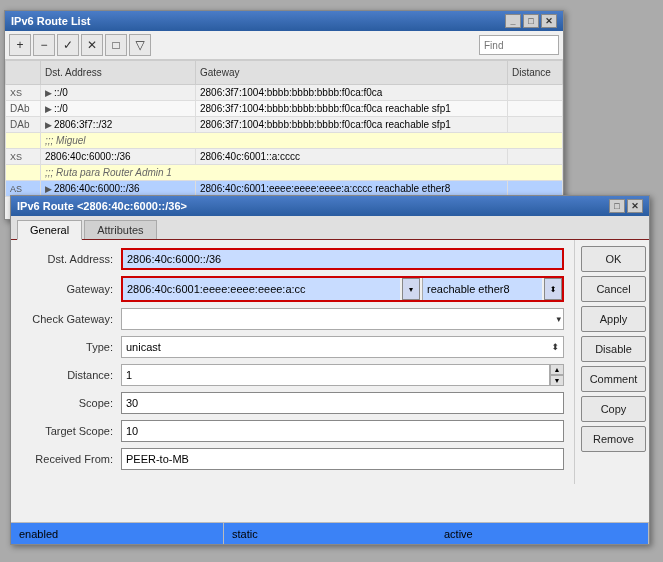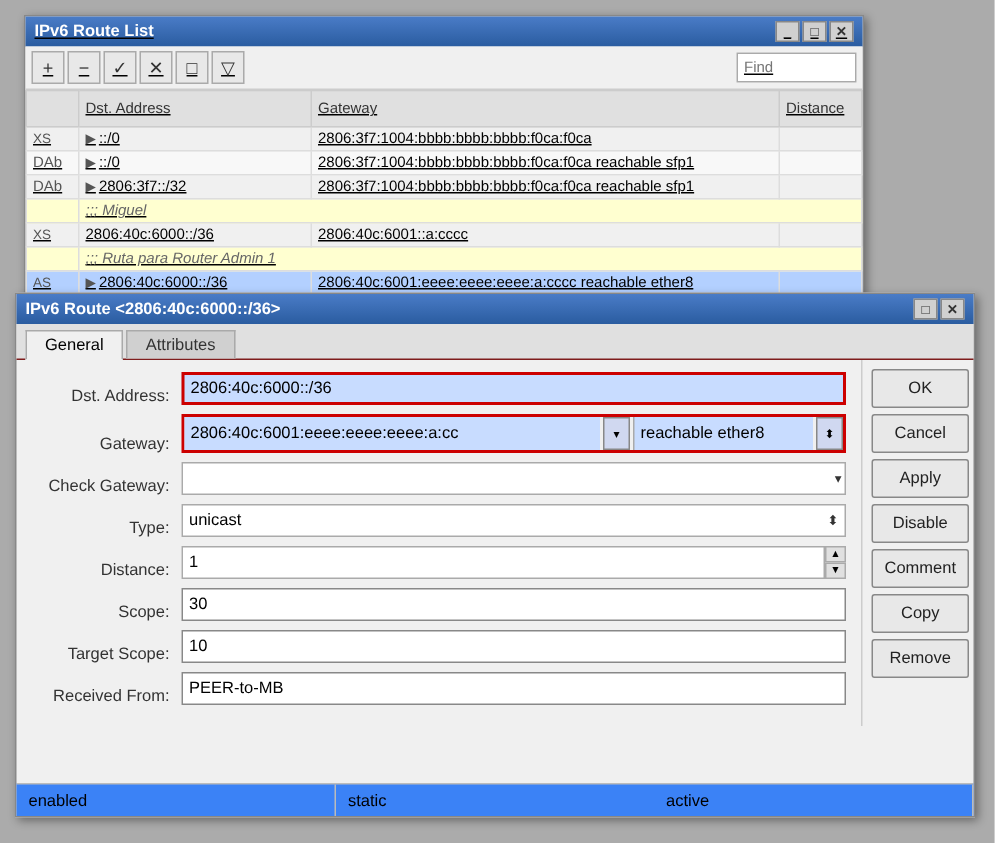--- a/index.html
+++ b/index.html
@@ -48,24 +48,23 @@
       align-items: center;
       justify-content: center;
       cursor: pointer;
       color: #333;
       font-weight: bold;
     }
 
     
     .route-list-window {
       top: 10px;
-      left: 16px;
+      left: 4px;
       width: 560px;
       height: 210px;
-      text-decoration: underline;
     }
 
     .toolbar {
       background: #f0f0f0;
       border-bottom: 1px solid #ccc;
       padding: 3px 4px;
       display: flex;
       align-items: center;
       gap: 2px;
     }
@@ -184,21 +183,21 @@
       flex: 1;
     }
 
     .form-fields {
       flex: 1;
       padding: 8px 10px;
     }
 
     .form-row {
       display: flex;
-      align-items: flex-end;
+      align-items: center;
       margin-bottom: 6px;
     }
 
     .form-label {
       width: 100px;
       text-align: right;
       padding-right: 8px;
       color: #333;
       font-size: 11px;
     }

